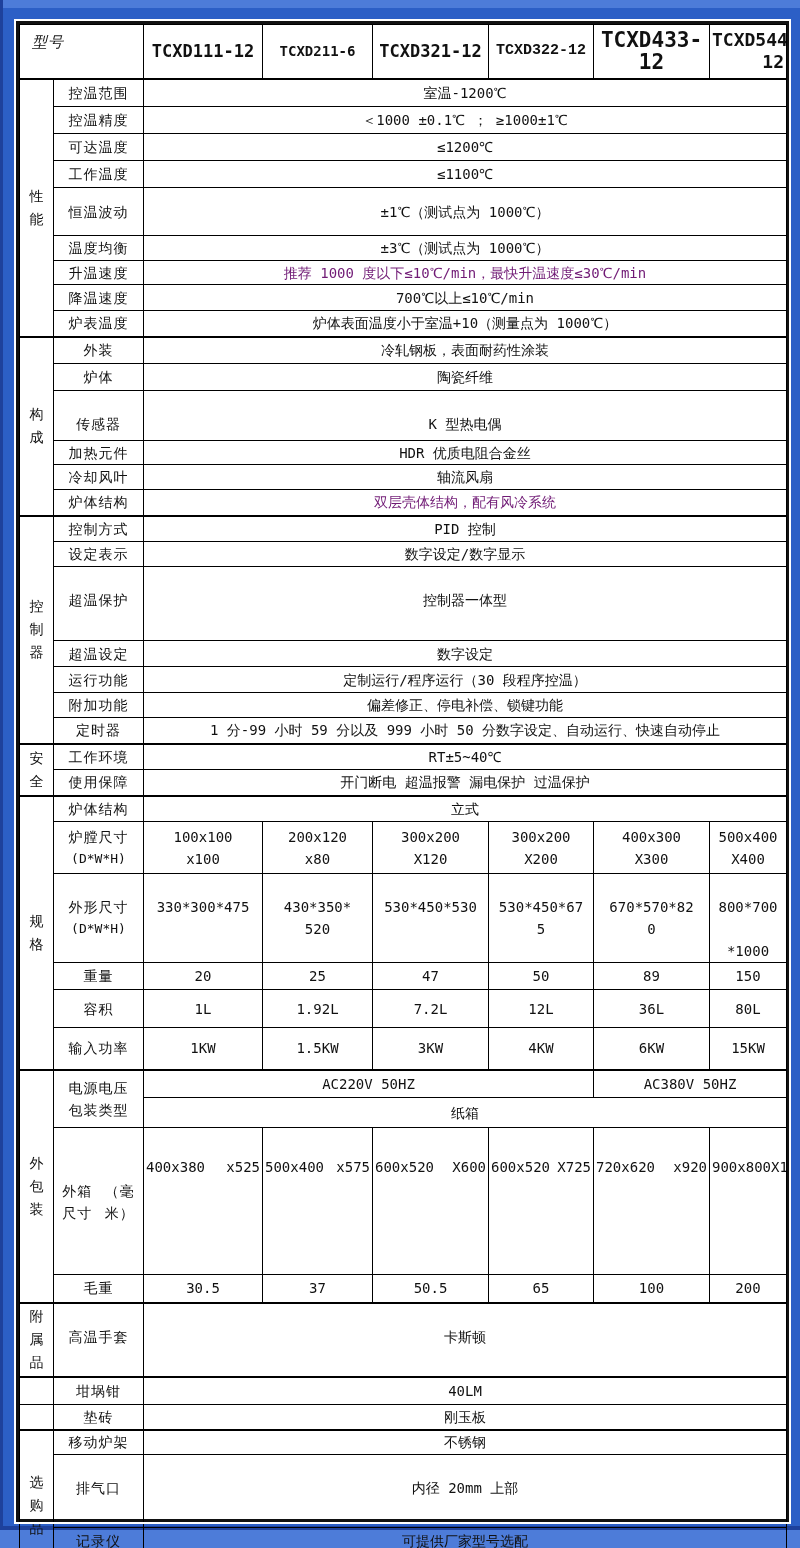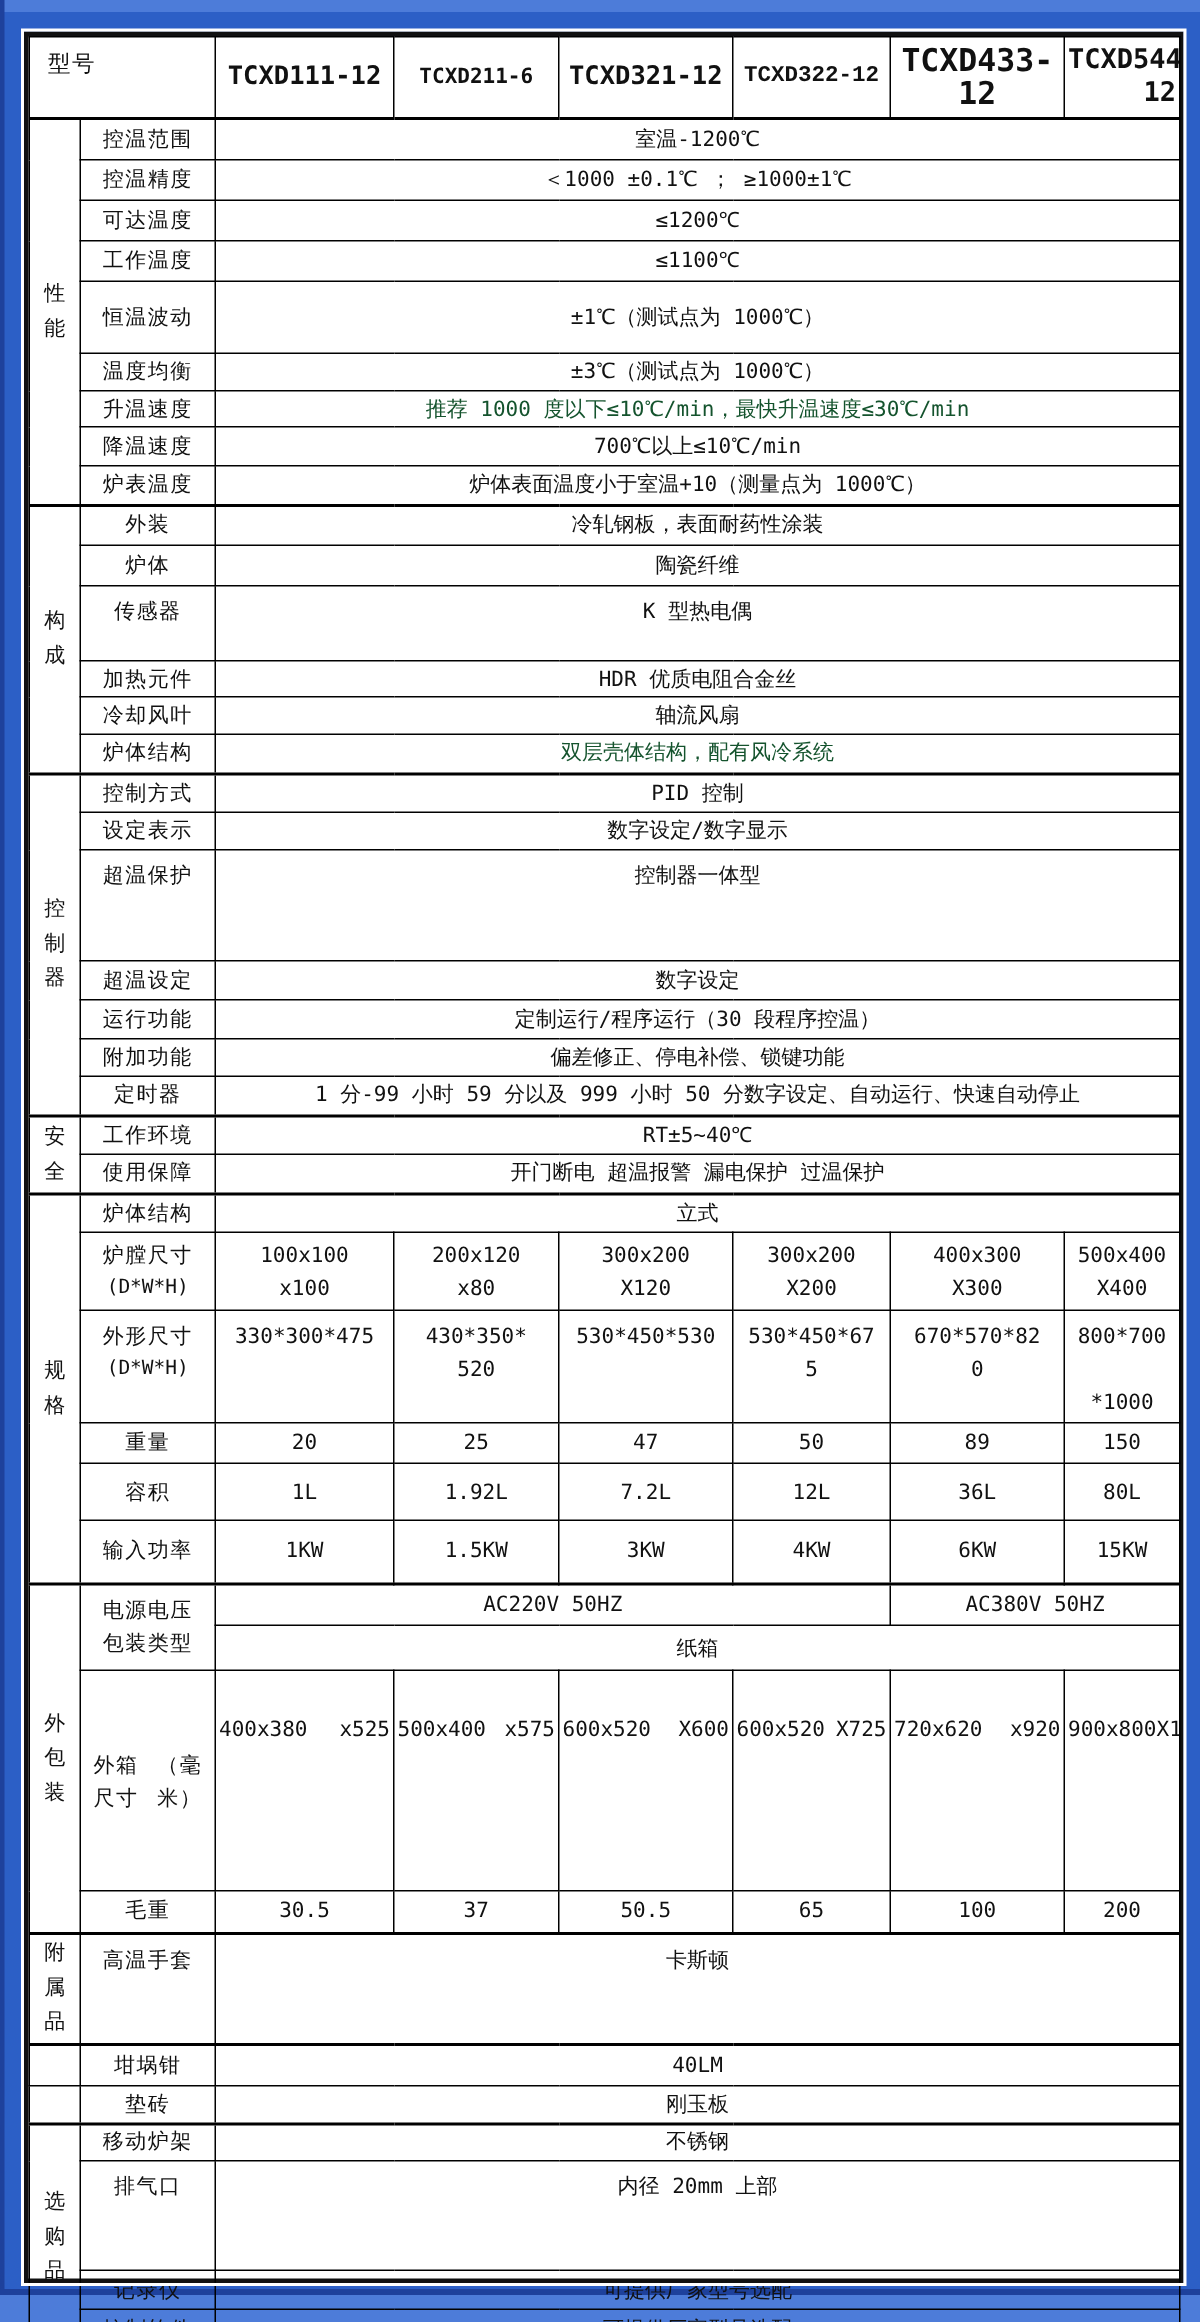--- a/index.html
+++ b/index.html
@@ -29,31 +29,31 @@
     white-space:pre-line;
   }
   td.group{
     padding:0 6px;word-break:break-all;line-height:23px;letter-spacing:0;
   }
   td.label{letter-spacing:1px;}
   td.label .sub{font-size:13px;letter-spacing:0;}
   tr.header-row td{border-bottom:2.5px solid #000;}
   tr.gs td{border-top:2.5px solid #000;}
   td.model-label{
-    text-align:left;vertical-align:top;padding:6px 0 0 12px;font-size:15px;letter-spacing:1px;
+    text-align:left;vertical-align:top;padding:6px 0 0 12px;font-size:15px;letter-spacing:1px;font-style:italic;
   }
   td.model{font-weight:bold;letter-spacing:0;}
   td.model.m1{font-size:17px;}
   td.model.m2{font-size:14px;}
   td.model.m3{font-size:17px;}
   td.model.m4{font-size:15px;font-family:Liberation Mono, monospace;}
   td.model.m5{font-size:21px;}
   td.model.m6{font-size:18px;text-align:right;}
-  .gray{color:#14532d;}
-  .va-top{vertical-align:top;padding-top:6px;}
+  .gray{color:#701a75;}
+  .va-top{vertical-align:top;padding-top:22px;}
   .flexcol{
     display:flex;flex-direction:row;justify-content:space-between;
     height:88px;padding:6px 0 8px;
   }
   .flexcol.lab{height:64px;padding:30px 0 8px;}
 </style>
 </head>
 <body>
 
 <div class="stage">

